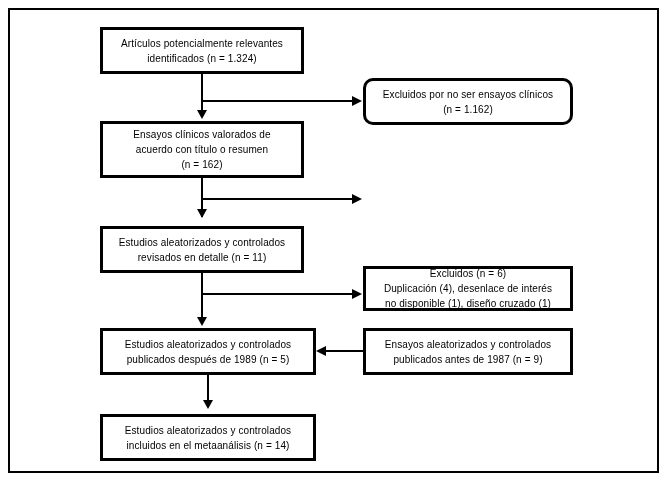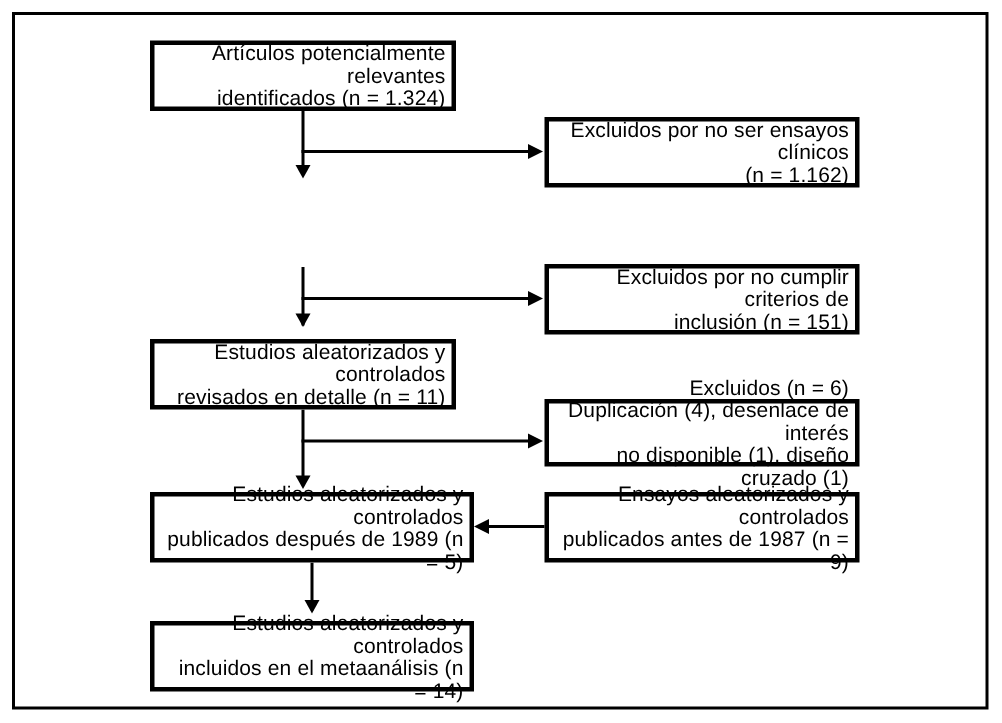--- a/index.html
+++ b/index.html
@@ -25,22 +25,22 @@
     box-sizing: border-box;
   }
   .node {
     position: absolute;
     border: 3px solid #000000;
     background: #ffffff;
     box-sizing: border-box;
     display: flex;
     align-items: center;
     justify-content: center;
-    text-align: right;
-    font-size: 14px;
+    text-align: center;
+    font-size: 10px;
     line-height: 15px;
     color: #000000;
     letter-spacing: 0.1px;
     z-index: 3;
   }
   .node .txt {
     width: 100%;
     padding: 0 4px;
     box-sizing: border-box;
     white-space: pre-line;
@@ -94,45 +94,46 @@
 
 <div id="canvas">
 
   <div id="outer-frame"></div>
 
   <div class="node main" style="left:100px; top:27px; width:204px; height:47px;">
     <span class="txt">Artículos potencialmente relevantes
 identificados (n = 1.324)</span>
   </div>
 
+  <div class="node main" style="left:100px; top:121px; width:204px; height:57px;">
+    <span class="txt">Ensayos clínicos valorados de
+acuerdo con título o resumen
+(n = 162)</span>
+  </div>
 
   <div class="node main" style="left:100px; top:226px; width:204px; height:47px;">
     <span class="txt">Estudios aleatorizados y controlados
 revisados en detalle (n = 11)</span>
   </div>
 
   <div class="node main" style="left:100px; top:328px; width:216px; height:47px;">
     <span class="txt">Estudios aleatorizados y controlados
 publicados después de 1989 (n = 5)</span>
   </div>
 
   <div class="node main" style="left:100px; top:414px; width:216px; height:47px;">
     <span class="txt">Estudios aleatorizados y controlados
 incluidos en el metaanálisis (n = 14)</span>
   </div>
 
-  <div class="node side" style="left:363px; top:78px; width:210px; height:47px;">
+  <div class="node side" style="left:363px; top:78px; width:210px; height:47px;border-radius:10px;">
     <span class="txt">Excluidos por no ser ensayos clínicos
 (n = 1.162)</span>
   </div>
 
-  <div class="node side" style="left:363px; top:176px; width:210px; height:47px;">
-    <span class="txt">Excluidos por no cumplir criterios de
-inclusión (n = 151)</span>
-  </div>
 
   <div class="node side" style="left:363px; top:266px; width:210px; height:45px;">
     <span class="txt">Excluidos (n = 6)
 Duplicación (4), desenlace de interés
 no disponible (1), diseño cruzado (1)</span>
   </div>
 
   <div class="node side" style="left:363px; top:328px; width:210px; height:47px;">
     <span class="txt">Ensayos aleatorizados y controlados
 publicados antes de 1987 (n = 9)</span>

